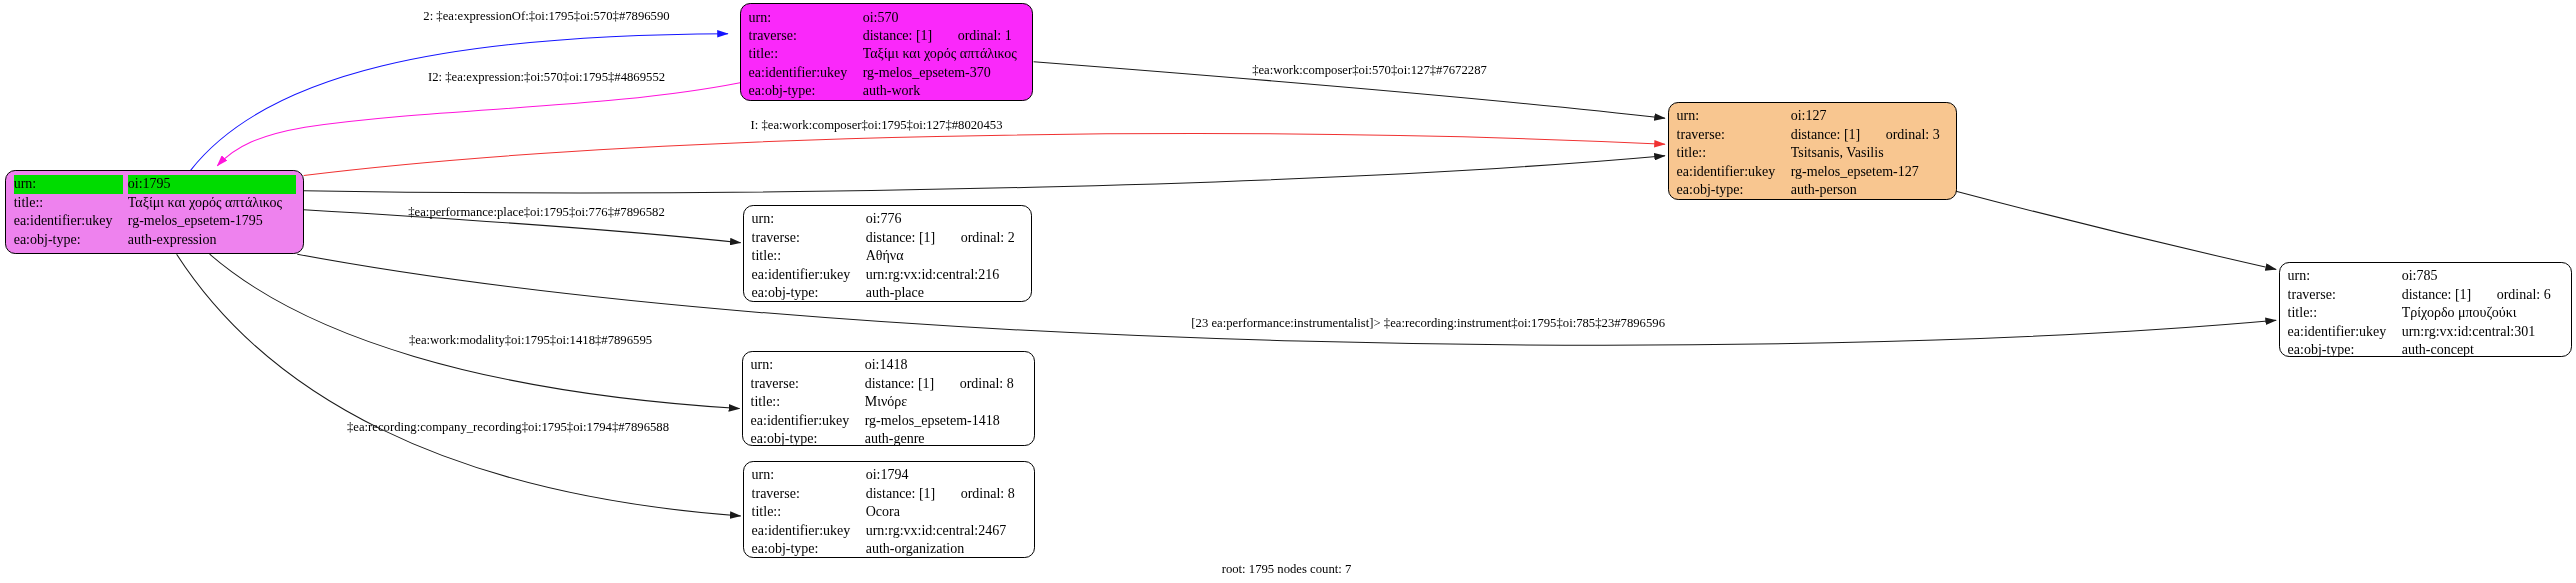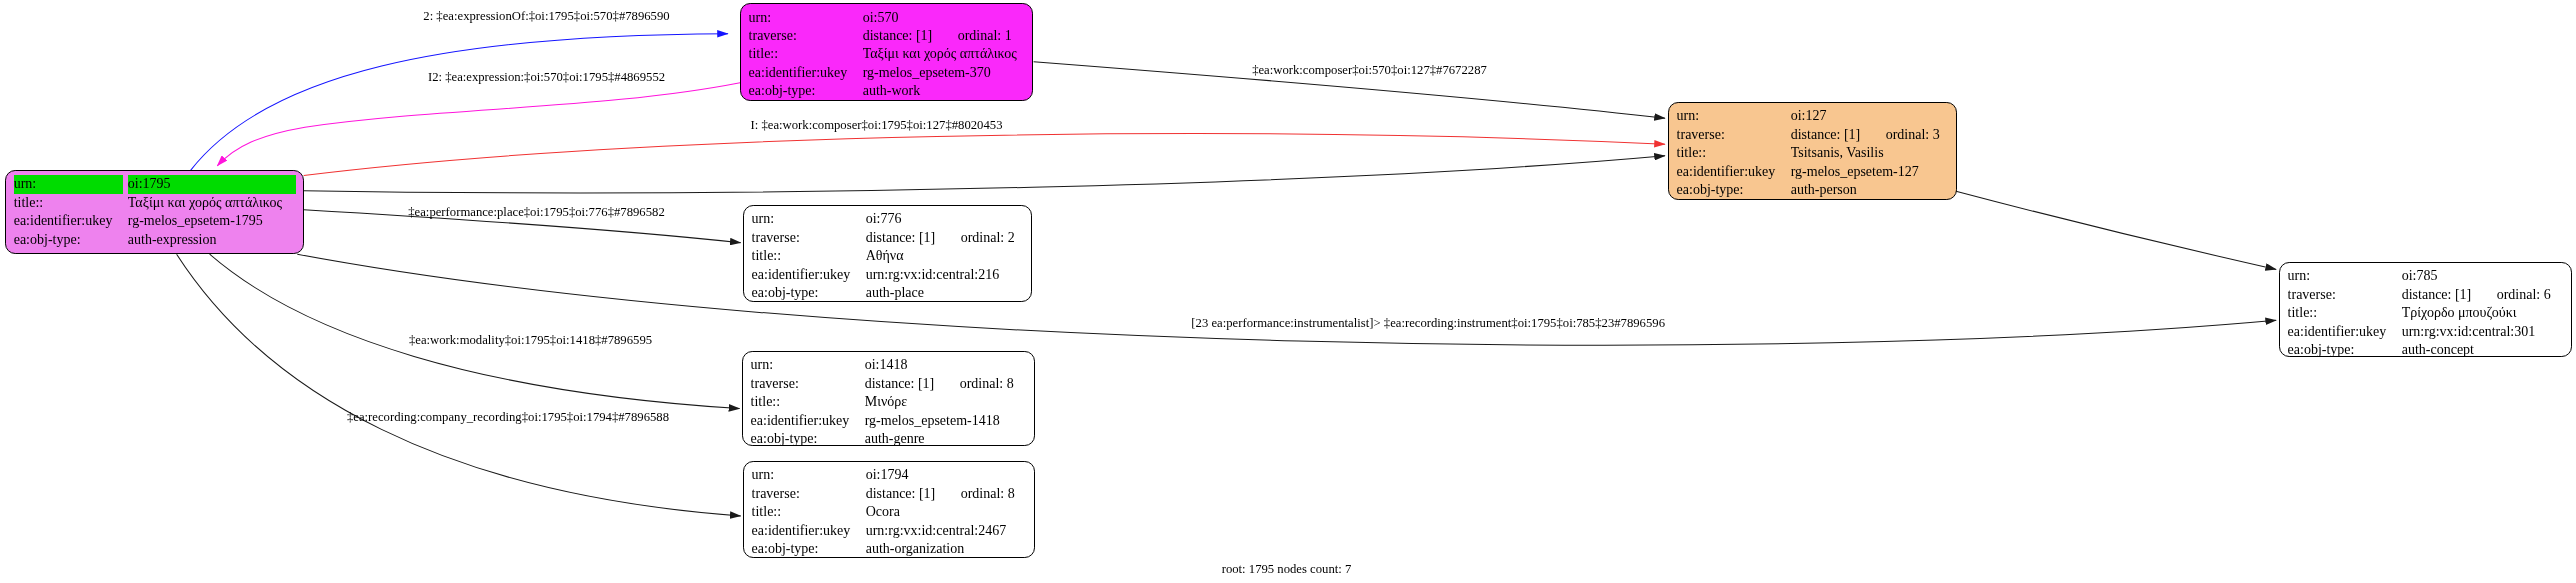--- a/index.html
+++ b/index.html
@@ -54,21 +54,21 @@
     white-space:nowrap;
     color:#000;
   }
   .l0{left:324px; top:9px;  width:445px;}
   .l1{left:324px; top:70px; width:445px;}
   .l2{left:1147px;top:47px;  width:445px;margin-top:16px;}
   .l3{left:654px;top:118px; width:445px;}
   .l4{left:661px;top:162px; width:457px;}
   .l5{left:314px; top:205px; width:445px;}
   .l6{left:308px; top:333px; width:445px;}
-  .l7{left:273px; top:410px; width:470px;}
+  .l7{left:273px; top:420px; width:470px;}
   .l8{left:1906px;top:179px; width:445px;}
   .l9{left:1055px;top:316px; width:610px;text-align:right;}
   .l10{left:1096px;top:562px;width:381px;}
 </style>
 </head>
 <body>
 
 <div class="canvas">
 
   <svg class="edges" xmlns="http://www.w3.org/2000/svg" viewBox="0 0 4055 919" width="2576" height="584">

